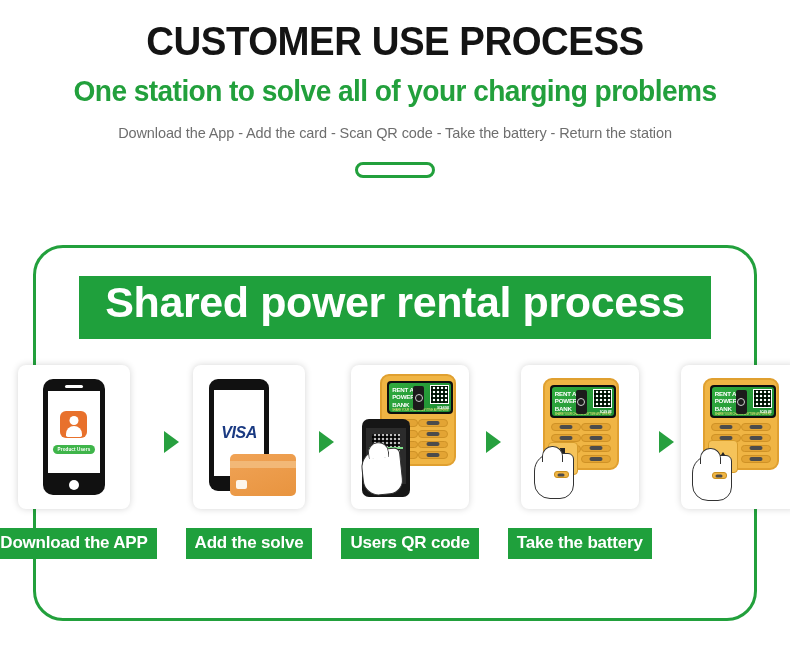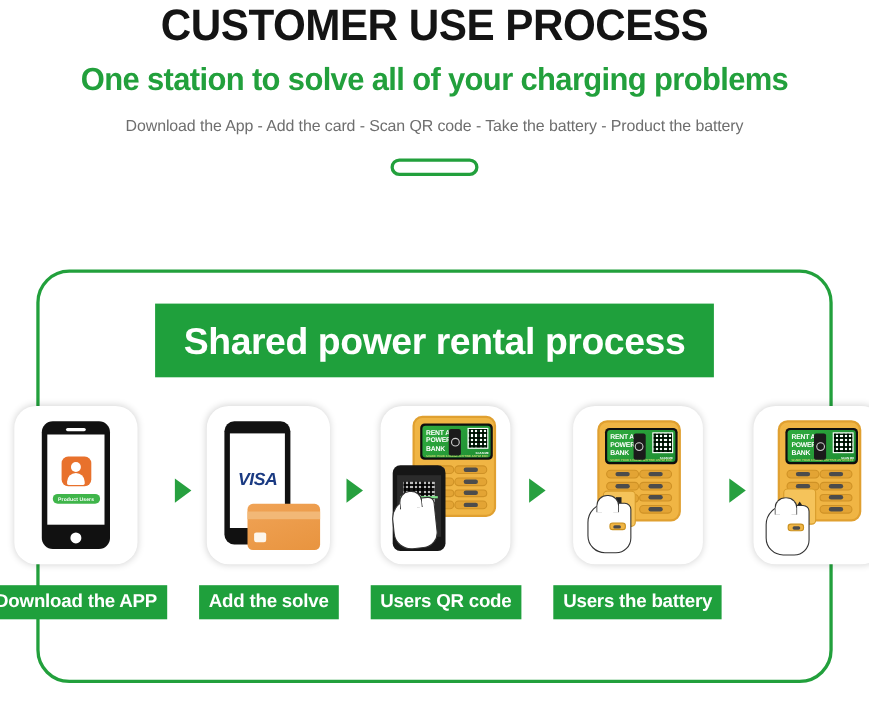--- a/index.html
+++ b/index.html
@@ -7,21 +7,21 @@
   body {
     width: 790px;
     height: 653px;
     background: #ffffff;
     font-family: "Liberation Sans", sans-serif;
     overflow: hidden;
     position: relative;
   }
 
   
-  .header { width: 790px; text-align: center; }
+  .header { width: 790px; padding-top: 18px; text-align: center; }
 
   .main-title {
     font-size: 40px;
     font-weight: bold;
     letter-spacing: -0.5px;
     color: #141414;
     line-height: 1.15;
     font-family: "Liberation Sans", sans-serif;
     transform: scaleX(0.96);
   }
@@ -62,42 +62,42 @@
     border-radius: 30px;
     background: #ffffff;
   }
 
   .banner-wrap { width: 100%; text-align: center; margin-top: 28px; }
 
   .banner {
     display: inline-block;
     background: #1fa03c;
     color: #ffffff;
-    font-size: 34px;
-    font-weight: bold;
-    padding: 16px 26px 12px 26px;
+    font-size: 43px;
+    font-weight: bold;
+    padding: 2px 26px 12px 26px;
     letter-spacing: -0.4px;
   }
 
   
   .steps {
     display: flex;
     align-items: flex-start;
     justify-content: center;
     margin-top: 26px;
     padding: 0 12px;
   }
 
   .step { display: flex; flex-direction: column; align-items: center; }
 
   .card {
     width: 112px;
     height: 144px;
     background: #ffffff;
-    border-radius: 20px;
+    border-radius: 8px;
     box-shadow: 0 0 7px rgba(0,0,0,0.17);
     display: flex;
     align-items: center;
     justify-content: center;
     position: relative;
     overflow: hidden;
   }
   .card.wide { width: 118px; }
 
   .step-label {
@@ -460,21 +460,21 @@
     background: #e8e8e8;
     border-radius: 50%;
   }
 </style>
 </head>
 <body>
 
 <div class="header">
   <div class="main-title">CUSTOMER USE PROCESS</div>
   <div class="subtitle">One station to solve all of your charging problems</div>
-  <div class="sub-subtitle">Download the App - Add the card - Scan QR code - Take the battery - Product the battery</div>
+  <div class="sub-subtitle">Download the App - Add the card - Scan QR code - Take the battery - Return the station</div>
   <div class="pill-divider"></div>
 </div>
 
 <div class="panel">
 
   <div class="banner-wrap">
     <div class="banner">Shared power rental process</div>
   </div>
 
   <div class="steps">
@@ -598,21 +598,21 @@
               </div>
             </div>
           </div>
           <div class="battery-out b4">
             <div class="bolt-down"></div>
           </div>
           <div class="mini-batt m4"></div>
           <div class="hand h4"></div>
         </div>
       </div>
-      <div class="step-label">Users the battery</div>
+      <div class="step-label">Take the battery</div>
     </div>
 
     <div class="arrow"></div>
 
     <div class="step">
       <div class="card wide">
         <div class="kiosk-stage">
           <div class="kiosk k5">
             <div class="kiosk-screen">
               <div class="kiosk-screen-green">

